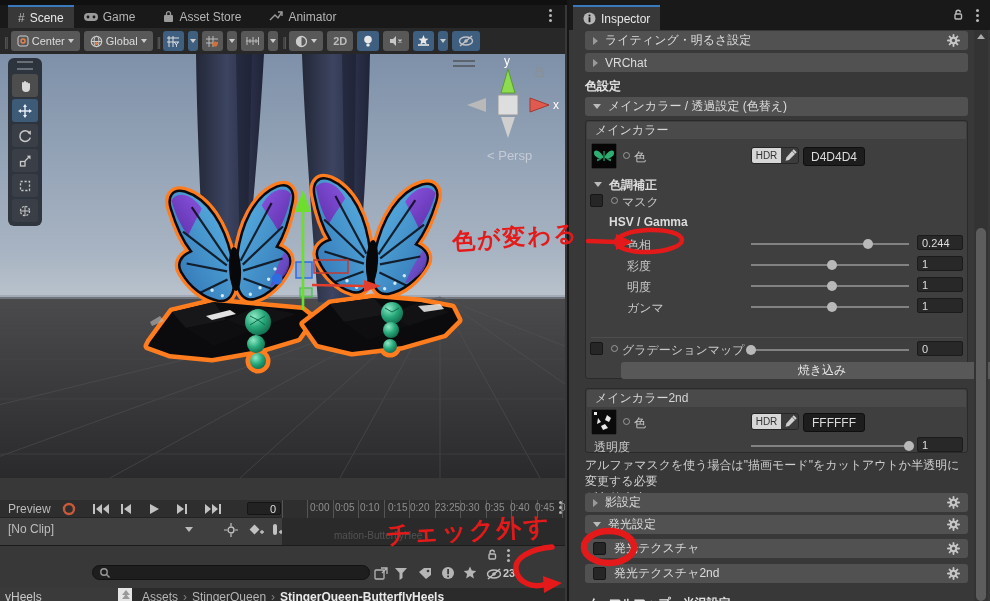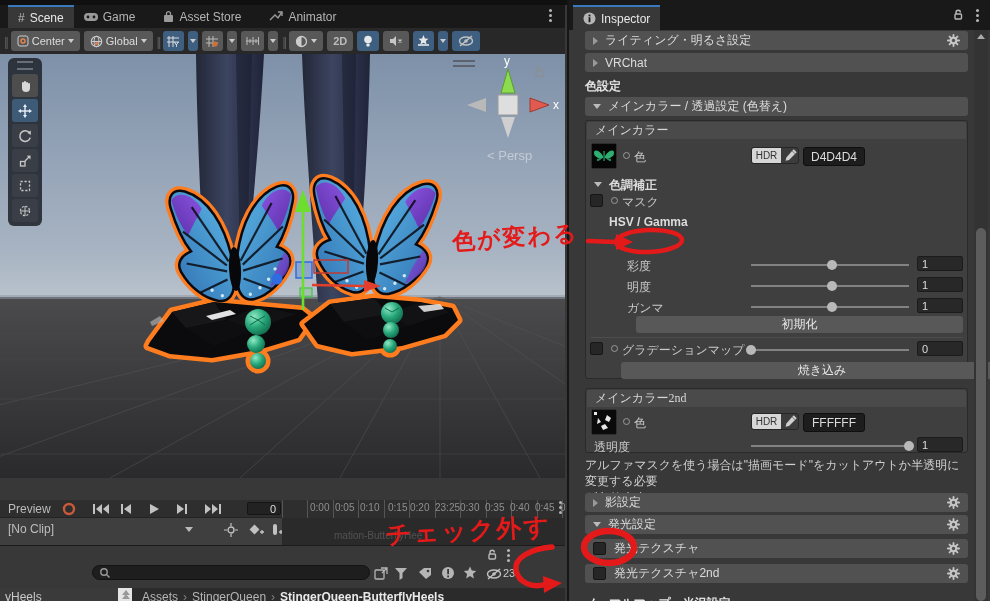--- a/index.html
+++ b/index.html
@@ -39,36 +39,36 @@
   .anim-ctrl{position:absolute;left:0;top:500px;width:565px;height:18px;background:#2e2e2e;border-bottom:1px solid #232323;box-sizing:border-box;}
   .anim-clip{position:absolute;left:0;top:518px;width:282px;height:27px;background:#3f3f3f;}
   .anim-right{position:absolute;left:282px;top:518px;width:283px;height:27px;background:#2a2a2a;}
   .ruler{position:absolute;left:282px;top:500px;width:283px;height:18px;background:#2e2e2e;overflow:hidden;
          background-image:repeating-linear-gradient(90deg,#555 0 1px,transparent 1px 25.5px);}
   .ruler span{position:absolute;top:2px;font-size:10px;color:#8f8f8f;margin-left:24px;}
   .field{background:#222;border:1px solid #151515;border-radius:2px;color:#ddd;font-size:11px;
          display:flex;align-items:center;justify-content:flex-end;padding:0 4px;box-sizing:border-box;}
   
   .proj-head{position:absolute;left:0;top:545px;width:565px;height:17px;background:#383838;border-top:1px solid #1c1c1c;box-sizing:border-box;}
-  .proj-search{position:absolute;left:0;top:562px;width:565px;height:22px;background:#383838;}
+  .proj-search{position:absolute;left:0;top:562px;width:565px;height:22px;background:#383838;font-weight:bold;}
   .searchbox{position:absolute;left:92px;top:3px;width:278px;height:15px;border-radius:8px;background:#1e1e1e;
              border:1px solid #121212;display:flex;align-items:center;padding-left:6px;box-sizing:border-box;}
   .crumbrow{position:absolute;left:0;top:588px;width:565px;height:17px;background:#e5e5e5;display:flex;align-items:center;}
   .crumbtab{position:absolute;left:0;top:0;width:118px;height:17px;background:#3a3a3a;display:flex;align-items:center;padding-left:5px;box-sizing:border-box;color:#c9c9c9;}
   .crumb{color:#b5b5b5;} .crumb.bold{color:#e9e9e9;font-weight:bold;}
   .csep{color:#7f7f7f;margin:0 5px;}
   
   .ins{position:absolute;left:567px;top:0;width:423px;height:601px;background:#383838;}
   .ins .content{position:absolute;left:0;top:30px;width:423px;height:571px;}
   .hdr-row{position:absolute;left:18px;width:383px;height:19px;background:#515151;border-radius:3px;
            display:flex;align-items:center;padding-left:8px;box-sizing:border-box;color:#dcdcdc;}
   .hdr-row .gear{position:absolute;right:8px;top:3px;}
   .groupbox{position:absolute;left:18px;width:383px;background:#3f3f3f;border:1px solid #2a2a2a;border-radius:3px;box-sizing:border-box;}
   .gstrip{position:absolute;left:1px;top:1px;width:379px;height:17px;background:#4a4a4a;border-radius:2px 2px 0 0;
-          display:flex;align-items:center;padding-left:8px;box-sizing:border-box;color:#d6d6d6;font-family:Liberation Serif, serif;}
+          display:flex;align-items:center;padding-left:8px;box-sizing:border-box;color:#d6d6d6;}
   .srow{position:absolute;left:0;width:383px;height:16px;}
   .slbl{position:absolute;left:23px;top:1px;color:#c8c8c8;}
   .slbl.ind{left:41px;}
   .track{position:absolute;left:165px;top:7px;width:158px;height:2px;background:#828282;}
   .knob{position:absolute;top:-4px;width:10px;height:10px;border-radius:50%;background:#b9b9b9;margin-left:-5px;}
   .val{position:absolute;left:331px;top:-1px;width:46px;height:15px;background:#282828;border:1px solid #1b1b1b;
        border-radius:2px;color:#ddd;font-size:11px;display:flex;align-items:center;padding-left:4px;box-sizing:border-box;}
   .ubtn{position:absolute;height:17px;background:#585858;border-radius:3px;color:#e8e8e8;
         display:flex;align-items:center;justify-content:center;}
   .chk{width:13px;height:13px;background:#262626;border:1px solid #161616;border-radius:2px;box-sizing:border-box;}
@@ -655,20 +655,27 @@
         <div class="srow" style="top:56px">
           <span class="tri-dn abs" style="left:8px;top:5px"></span>
           <span class="abs" style="left:23px;font-weight:bold;color:#dcdcdc">色調補正</span>
         </div>
         <div class="srow" style="top:73px">
           <span class="chk abs" style="left:4px"></span>
           <span class="ring abs" style="left:25px;top:3px"></span>
           <span class="abs" style="left:36px;color:#c8c8c8">マスク</span>
         </div>
         <div class="abs" style="left:23px;top:94px;font-weight:bold;color:#dcdcdc">HSV / Gamma</div>
+        <div class="srow" style="top:115px">
+          <span class="slbl ind">色相</span>
+          <div class="track">
+              <i class="knob" style="left:74%"></i>
+            </div>
+          <div class="val">0.244</div>
+        </div>
         <div class="srow" style="top:136px">
           <span class="slbl ind">彩度</span>
           <div class="track">
               <i class="knob" style="left:51%"></i>
             </div>
           <div class="val">1</div>
         </div>
         <div class="srow" style="top:157px">
           <span class="slbl ind">明度</span>
           <div class="track">
@@ -676,21 +683,20 @@
             </div>
           <div class="val">1</div>
         </div>
         <div class="srow" style="top:178px">
           <span class="slbl ind">ガンマ</span>
           <div class="track">
               <i class="knob" style="left:51%"></i>
             </div>
           <div class="val">1</div>
         </div>
-        <div class="ubtn" style="top:195px;left:50px;width:327px">初期化</div>
         <div class="abs" style="left:5px;top:216px;width:372px;height:1px;background:#4d4d4d"></div>
         <div class="srow" style="top:221px">
           <span class="chk abs" style="left:4px"></span>
           <span class="ring abs" style="left:25px;top:3px"></span>
           <span class="abs" style="left:36px;color:#c8c8c8">グラデーションマップ</span>
           <div class="track">
               <i class="knob" style="left:0%"></i>
             </div>
           <div class="val">0</div>
         </div>

